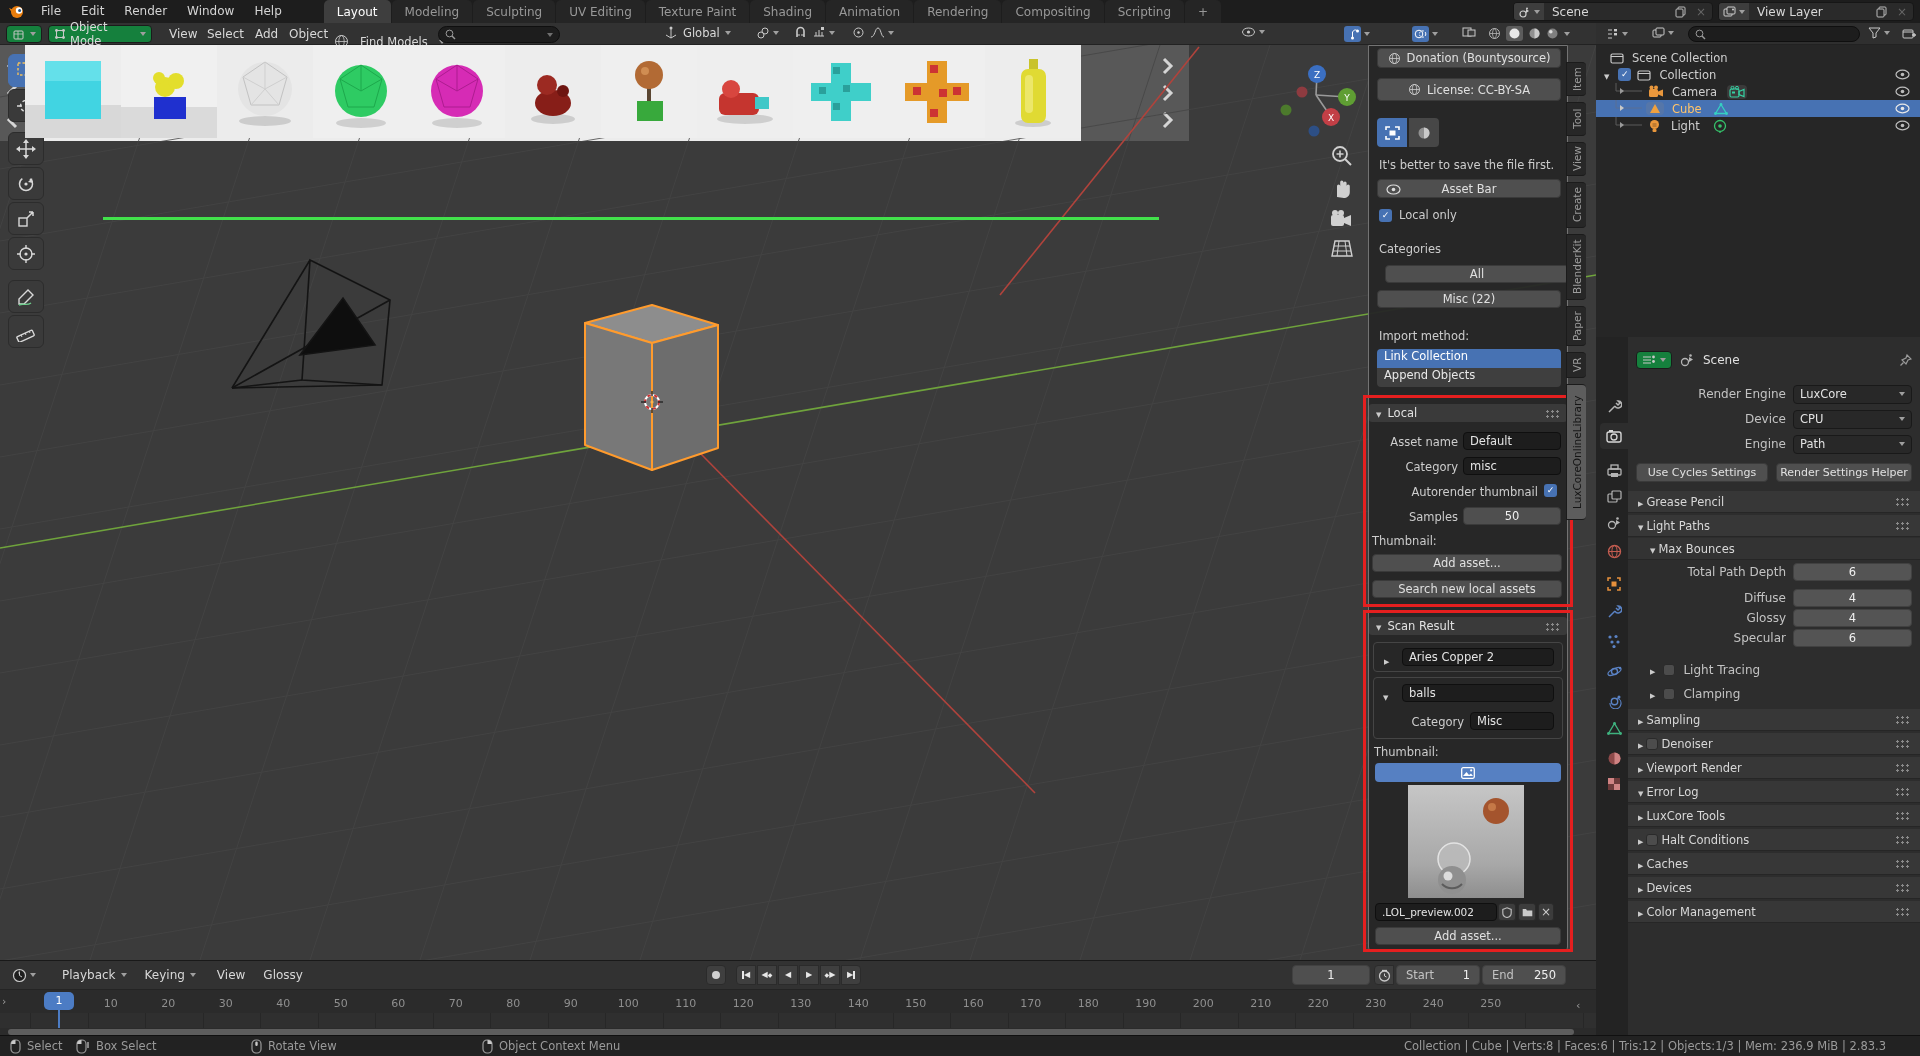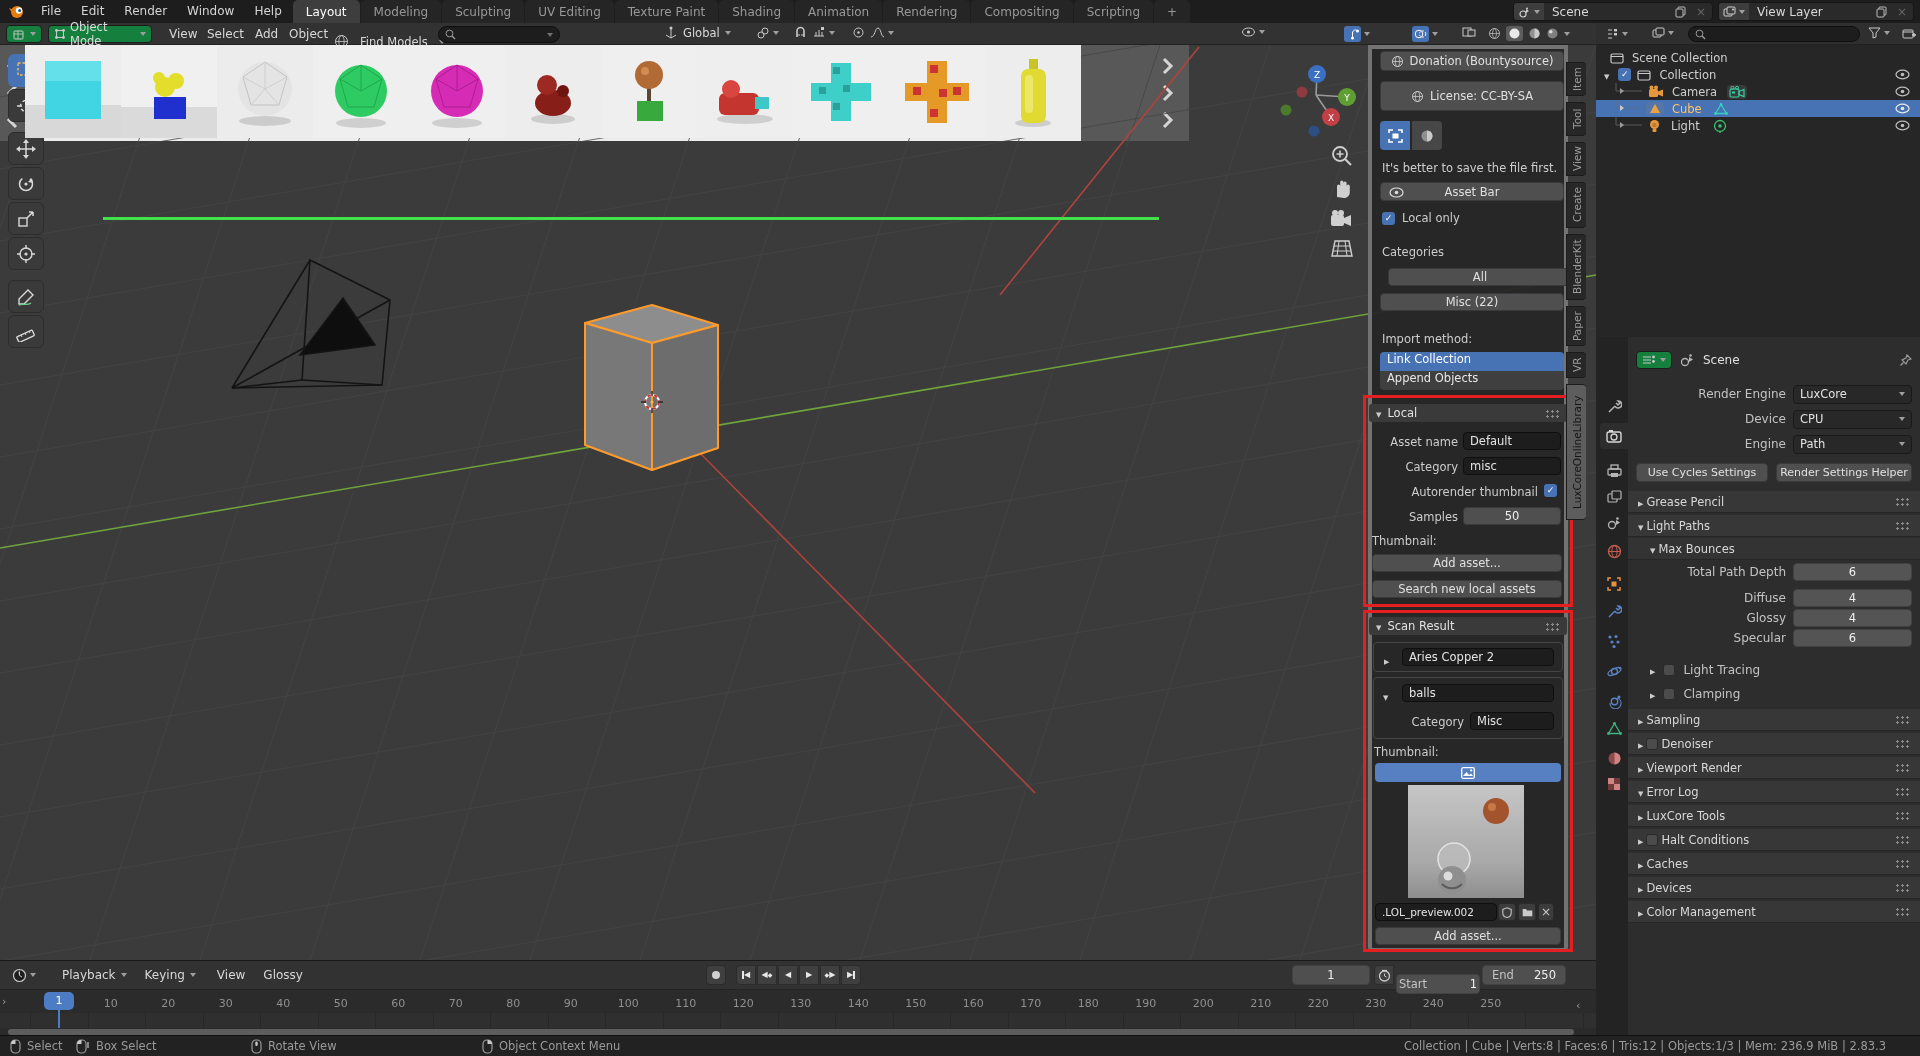--- a/index.html
+++ b/index.html
@@ -4,21 +4,21 @@
 <style>
   *{box-sizing:border-box;margin:0;padding:0}
   html,body{width:1920px;height:1056px;overflow:hidden}
   body{background:#1c1c1c;font-family:"DejaVu Sans",sans-serif;font-size:12px;color:#c9c9c9;position:relative}
   .abs{position:absolute}
   .row{display:flex;align-items:center}
   .caret{width:0;height:0;border-left:3.5px solid transparent;border-right:3.5px solid transparent;border-top:4px solid #9f9f9f;display:inline-block}
   
   #topbar{left:0;top:0;width:1920px;height:23px;background:#1d1d1d;display:flex;align-items:center}
   .tb-menu{padding:0 10px;height:23px;line-height:23px;color:#d4d4d4;font-size:12px}
-  .tabs{display:flex;height:23px;margin-left:1px}
+  .tabs{display:flex;height:23px;margin-left:32px}
   .tab{height:23px;line-height:24px;padding:0 13px;color:#989898;background:#252525;margin-right:1px;border-radius:5px 5px 0 0;font-size:12px}
   .tab.active{background:#3e3e3e;color:#fdfdfd}
   .idblock{height:19px;background:#2a2a2a;border:1px solid #161616;border-radius:4px;display:flex;align-items:center;color:#d8d8d8}
   .idchip{height:100%;background:#3d3d3d;border-radius:3px 0 0 3px;display:flex;align-items:center;padding:0 4px;gap:3px}
   
   #vp-header{left:0;top:23px;width:1596px;height:22px;background:#323232;border-bottom:1px solid #222}
   #ol-header{left:1596px;top:23px;width:324px;height:22px;background:#2f2f2f;border-bottom:1px solid #222}
   .hbtn{height:18px;background:#15803d;border:1px solid #1b1b1b;border-radius:4px;display:flex;align-items:center;padding:0 5px;gap:4px;color:#dadada;font-size:11.5px}
   .hlabel{color:#d8d8d8;font-size:12px;padding:0 9px;line-height:22px}
   .hicon{display:flex;align-items:center;gap:3px;padding:0 4px}
@@ -30,21 +30,21 @@
   
   .toolbtn{width:36px;height:33px;background:#3a3a3a;border:1px solid #2c2c2c;border-radius:6px;display:flex;align-items:center;justify-content:center}
   .toolbtn.active{background:#4772b3;border-color:#4772b3}
   
   #strip{left:78px;top:79px;height:96px;display:flex}
   .strip-arrows{width:25px;background:rgba(125,125,125,.45);display:flex;flex-direction:column;align-items:center;justify-content:space-around;padding:8px 0}
   .tiles{display:flex;background:#ececec}
   .tile{width:96px;height:93px;position:relative}
   .greenbar{position:absolute;left:103px;top:172px;width:1056px;height:3px;background:#42e14b}
   
-  #npanel{left:1368px;top:0;width:200px;height:907px;background:rgba(38,38,38,.96);border-radius:0 0 5px 5px;border:4px solid #737373}
+  #npanel{left:1368px;top:0;width:200px;height:907px;background:rgba(38,38,38,.96);border-radius:0 0 5px 5px;border:1px solid #737373}
   .pbtn{background:#4f4f4f;border:1px solid #3a3a3a;border-radius:4px;color:#e0e0e0;display:flex;align-items:center;justify-content:center;font-size:11.5px}
   .txtf{background:#1d1d1d;border:1px solid #0f0f0f;border-radius:4px;color:#e4e4e4;display:flex;align-items:center;padding:0 6px;font-size:11.5px}
   .valf{background:#4f4f4f;border:1px solid #3a3a3a;border-radius:4px;color:#f0f0f0;display:flex;align-items:center;justify-content:center;font-size:11.5px}
   .nlabel{color:#cdcdcd;font-size:11.5px}
   .enum{color:#e8e8e8;font-size:11.5px;display:flex;align-items:flex-start;padding:0 7px}
   .redbox{border:3px solid #e51f1f;background:transparent}
   .phead{background:#3a3a3a;display:flex;align-items:center;gap:6px;padding:0 7px;color:#e2e2e2;font-size:11.5px;border-radius:3px}
   .arr-d::before{content:"▼";font-size:7px;color:#cbcbcb}
   .arr-r::before{content:"▶";font-size:7px;color:#cbcbcb}
   .dots{width:15px;height:9px;margin-left:auto;background-image:radial-gradient(#8a8a8a 1px,transparent 1.3px);background-size:5px 5px}
@@ -610,21 +610,21 @@
 
   <div id="npanel" class="abs">
     <div class="pbtn abs" style="left:8px;top:2px;width:184px;height:20px;gap:6px">
       <svg width="13" height="13">
           <circle cx="6.5" cy="6.5" r="5" fill="none" stroke="#ccc"></circle>
           <ellipse cx="6.5" cy="6.5" rx="2.2" ry="5" fill="none" stroke="#ccc" stroke-width="0.8"></ellipse>
           <path d="M1.5,6.5 l10,0" stroke="#ccc" stroke-width="0.8"></path>
         </svg>
       <span>Donation (Bountysource)</span>
     </div>
-    <div class="pbtn abs" style="left:8px;top:32px;width:184px;height:30px;gap:6px">
+    <div class="pbtn abs" style="left:8px;top:32px;width:184px;height:23px;gap:6px">
       <svg width="13" height="13">
           <circle cx="6.5" cy="6.5" r="5" fill="none" stroke="#ccc"></circle>
           <ellipse cx="6.5" cy="6.5" rx="2.2" ry="5" fill="none" stroke="#ccc" stroke-width="0.8"></ellipse>
           <path d="M1.5,6.5 l10,0" stroke="#ccc" stroke-width="0.8"></path>
         </svg>
       <span>License: CC-BY-SA</span>
     </div>
     <div class="abs row" style="left:8px;top:72px;gap:2px">
       <span style="width:30px;height:29px;background:#4772b3;border-radius:4px 0 0 4px;display:flex;align-items:center;justify-content:center">
           <svg width="15" height="14">
@@ -1166,21 +1166,21 @@
     <div class="pvalr abs" style="left:1292px;top:4px;width:78px;height:20px;background:#4f4f4f">
         <span>1</span>
       </div>
     <div class="tlbtn abs" style="left:1374px;top:4px;border-radius:4px 0 0 4px">
         <svg width="13" height="13">
           <circle cx="6.5" cy="7" r="5" fill="none" stroke="#c9c9c9" stroke-width="1.3"></circle>
           <path d="M6.5,4.5 L6.5,7 L8.5,8" stroke="#c9c9c9" fill="none"></path>
           <path d="M4,1.5 l5,0" stroke="#c9c9c9" stroke-width="1.3"></path>
         </svg>
       </div>
-    <div class="pvalr abs" style="left:1396px;top:13px;width:84px;height:20px;background:#4f4f4f;justify-content:space-between;padding:0 2px">
+    <div class="pvalr abs" style="left:1396px;top:4px;width:84px;height:20px;background:#4f4f4f;justify-content:space-between;padding:0 9px">
         <span style="color:#c3c3c3">Start</span>
         <span>1</span>
       </div>
     <div class="pvalr abs" style="left:1482px;top:4px;width:84px;height:20px;background:#4f4f4f;justify-content:space-between;padding:0 9px">
         <span style="color:#c3c3c3">End</span>
         <span>250</span>
       </div>
   </div>
 
   <span class="abs" style="left:2px;top:34px;color:#9a9a9a;font-size:11px">›</span>

